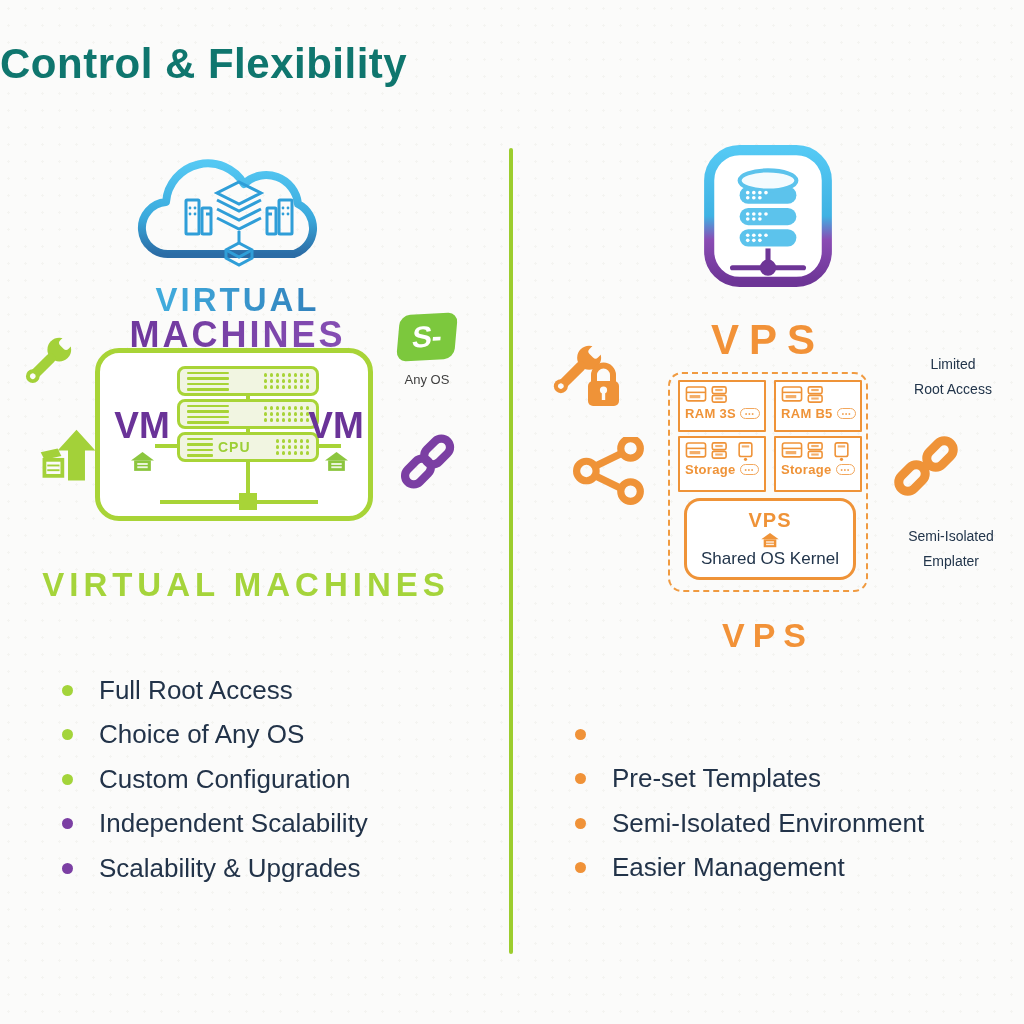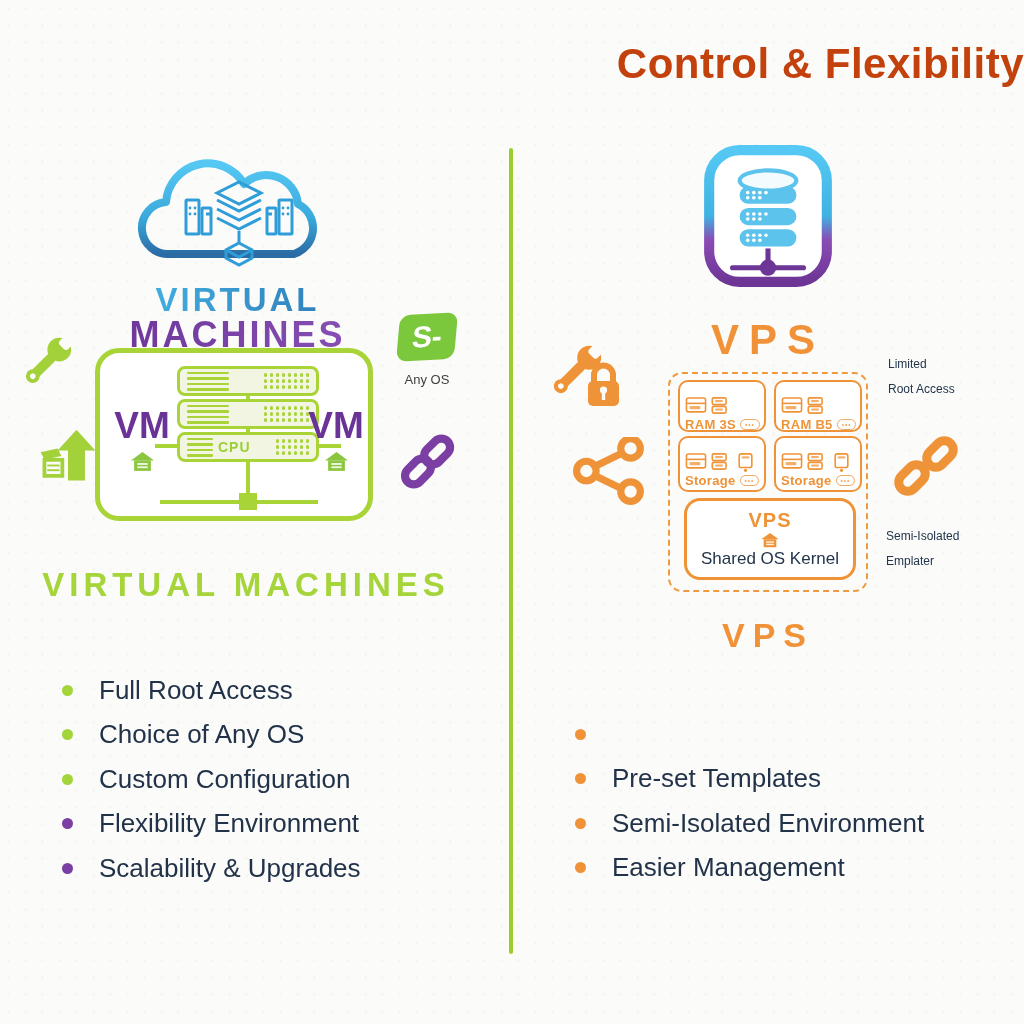--- a/index.html
+++ b/index.html
@@ -2,21 +2,21 @@
 <html><head>
 <meta charset="utf-8">
 <style>
   html,body{margin:0;padding:0;}
   body{background:#fbfbfa;font-family:"Liberation Sans",sans-serif;}
   .canvas{position:relative;width:1024px;height:1024px;margin:0 auto;background:#fbfbfa;overflow:hidden;}
   .canvas::before{content:"";position:absolute;inset:0;
     background-image:radial-gradient(#ebebe7 1px,transparent 1.3px);
     background-size:17px 17px;opacity:.45;pointer-events:none;}
   .abs{position:absolute;}
-  .title{left:0;top:40px;width:100%;text-align:right;font-size:42px;font-weight:800;color:#c2410c;letter-spacing:.5px;}
+  .title{left:0;top:40px;width:100%;text-align:left;font-size:42px;font-weight:800;color:#0f766e;letter-spacing:.5px;}
   .divider{left:509px;top:148px;width:4px;height:806px;background:#9ccd2e;border-radius:2px;}
 
   
   .logo1{left:85px;top:281px;width:305px;text-align:center;font-size:33px;font-weight:800;letter-spacing:3px;
     background:linear-gradient(90deg,#47bfec,#2b6fae);-webkit-background-clip:text;background-clip:text;color:transparent;}
   .logo2{left:85px;top:314px;width:305px;text-align:center;font-size:36px;font-weight:800;letter-spacing:3px;
     background:linear-gradient(90deg,#6a3398,#8a53b8);-webkit-background-clip:text;background-clip:text;color:transparent;}
 
   
   .vmbox{left:95px;top:348px;width:278px;height:173px;background:#fff;border:5px solid #a8d437;border-radius:24px;box-sizing:border-box;}
@@ -42,23 +42,23 @@
   .dot-orange{background:#f09238;}
   .blist .btxt{font-size:26px;color:#223349;}
 
   .anyos{left:384px;top:372px;width:86px;text-align:center;font-size:13px;color:#404040;}
   .sicon{left:398px;top:314px;width:58px;height:46px;background:#7cc83d;border-radius:10px;
     transform:rotate(-3deg) skewX(-8deg);display:flex;align-items:center;justify-content:center;
     color:#fff;font-weight:800;font-size:30px;}
 
   
   .vps-logo{left:618px;top:316px;width:300px;text-align:center;font-size:42px;font-weight:800;letter-spacing:10px;color:#f29238;}
-  .side-note{width:130px;font-size:12px;color:#22354b;line-height:25px;}
+  .side-note{width:130px;font-size:14px;color:#22354b;line-height:25px;text-align:center;}
   .dashedbox{left:668px;top:372px;width:200px;height:220px;border:2px dashed #f09a40;border-radius:14px;box-sizing:border-box;}
-  .mini{position:absolute;background:#fff;border:2px solid #ef9338;border-radius:10px;box-sizing:border-box;padding:15px 5px 3px;}
+  .mini{position:absolute;background:#fff;border:2px solid #ef9338;border-radius:1px;box-sizing:border-box;padding:4px 5px 3px;}
   .mini .irow{display:flex;gap:4px;align-items:flex-start;height:18px;}
   .mini .lrow{display:flex;align-items:center;gap:4px;margin-top:2px;}
   .mini .mlabel{color:#ef9338;font-weight:700;font-size:13px;letter-spacing:.3px;white-space:nowrap;}
   .badge{border:1px solid #f2a75d;color:#f2a75d;border-radius:8px;font-size:6.5px;line-height:9px;padding:0 4px;letter-spacing:1px;white-space:nowrap;}
   .kernel{position:absolute;left:14px;top:124px;width:172px;height:82px;background:#fff;border:3px solid #ef9338;border-radius:16px;
     box-sizing:border-box;display:flex;flex-direction:column;align-items:center;justify-content:center;gap:1px;}
   .kernel .ktitle{color:#ef9338;font-weight:800;font-size:20px;letter-spacing:1px;}
   .kernel .ksub{color:#22354b;font-size:17px;}
   .vps-heading{left:620px;top:616px;width:296px;text-align:center;font-size:34px;font-weight:800;letter-spacing:8px;color:#f29238;}
 </style>
@@ -268,21 +268,21 @@
     <li>
         <span class="dot dot-green"></span>
         <span class="btxt">Choice of Any OS</span>
       </li>
     <li>
         <span class="dot dot-green"></span>
         <span class="btxt">Custom Configuration</span>
       </li>
     <li>
         <span class="dot dot-purple"></span>
-        <span class="btxt">Flexibility Environment</span>
+        <span class="btxt">Independent Scalability</span>
       </li>
     <li>
         <span class="dot dot-purple"></span>
         <span class="btxt">Scalability &amp; Upgrades</span>
       </li>
   </ul>
 
   <svg class="abs" style="left:702px;top:144px;" width="132" height="144" viewBox="0 0 130 142">
     <defs>
       <linearGradient id="vg" x1="0" y1="0" x2="0" y2="1">

